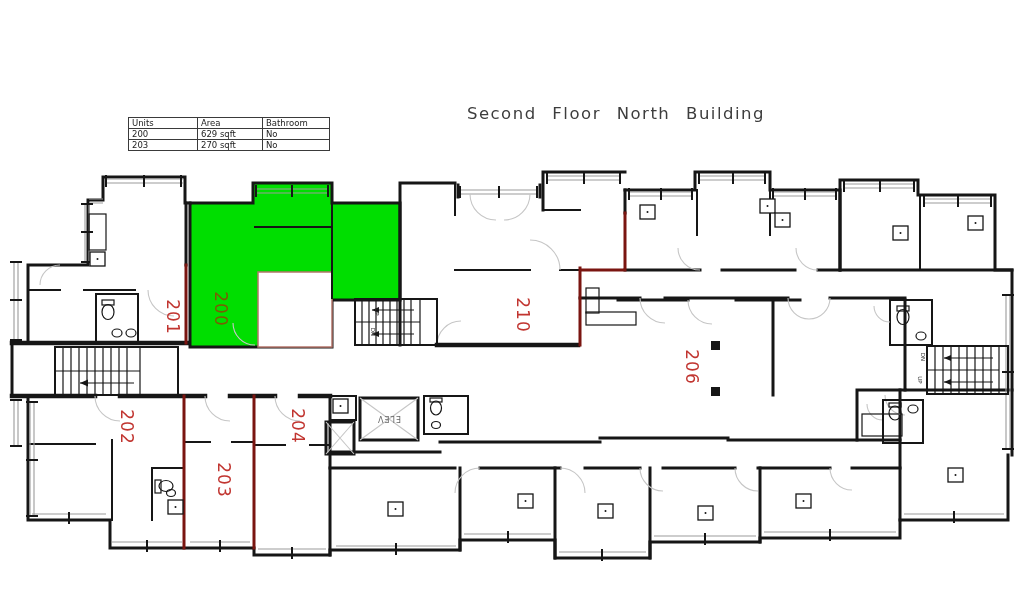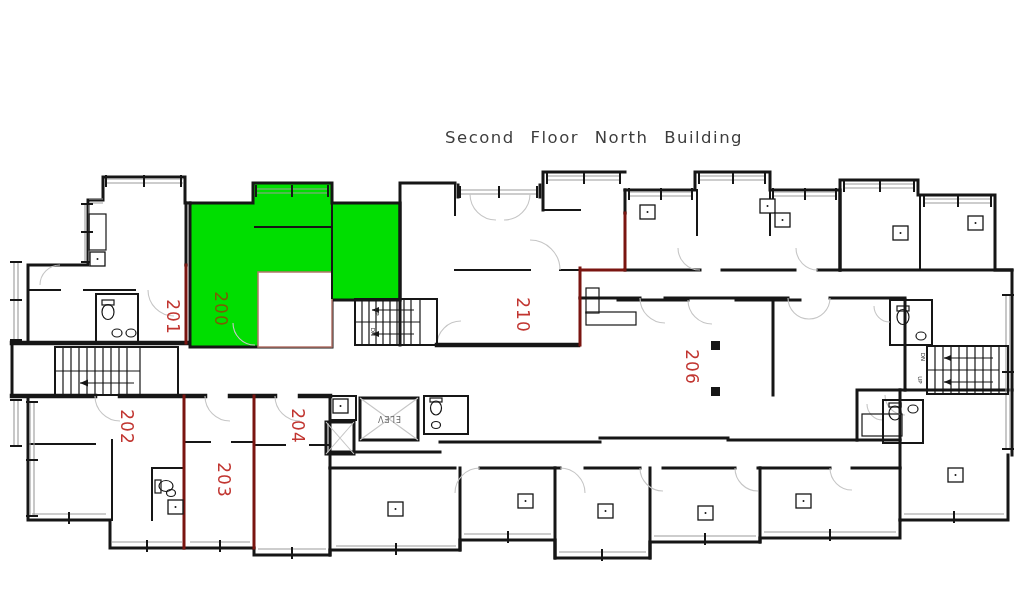--- a/index.html
+++ b/index.html
@@ -1,18 +1,18 @@
 <!DOCTYPE html>
 <html><head>
 <meta charset="utf-8">
 <style>
   html,body{margin:0;padding:0;background:#fff;width:1024px;height:612px;overflow:hidden;
     font-family:"DejaVu Sans",sans-serif;}
   #stage{position:relative;width:1024px;height:612px;background:#fff;}
-  #plan-title{position:absolute;left:445px;top:128px;width:320px;text-align:left;
+  #plan-title{position:absolute;left:445px;top:104px;width:320px;text-align:right;
     font-size:16.5px;color:#3d3d3d;letter-spacing:1.5px;word-spacing:9px;}
   #legend{position:absolute;left:128px;top:117px;border-collapse:collapse;
     font-size:8.5px;color:#1c1c1c;}
   #legend td{border:1px solid #3a3a3a;height:10px;padding:0 3px;background:#fff;}
   #legend .c1{width:62px}#legend .c2{width:58px}#legend .c3{width:60px}
   svg{position:absolute;left:0;top:0;}
   .w4{stroke:#161616;stroke-width:4.5;fill:none;stroke-linecap:square}
   .w3{stroke:#161616;stroke-width:3;fill:none;stroke-linecap:square}
   .w2{stroke:#161616;stroke-width:2;fill:none;stroke-linecap:square}
   .w15{stroke:#161616;stroke-width:1.2;fill:none}
@@ -25,20 +25,39 @@
   .sml{font-family:"DejaVu Sans",sans-serif;font-size:5.5px;fill:#333;text-anchor:middle}
   .elv{font-family:"DejaVu Sans",sans-serif;font-size:8px;fill:#666;letter-spacing:1px;text-anchor:middle}
 </style>
 </head>
 <body>
 
 <div id="stage">
 
   <div id="plan-title">Second Floor North Building</div>
 
+  <table id="legend">
+    <tbody>
+        <tr>
+      <td class="c1">Units</td>
+      <td class="c2">Area</td>
+      <td class="c3">Bathroom</td>
+    </tr>
+    <tr>
+      <td>200</td>
+      <td>629  sqft</td>
+      <td>No</td>
+    </tr>
+    <tr>
+      <td>203</td>
+      <td>270  sqft</td>
+      <td>No</td>
+    </tr>
+  </tbody>
+    </table>
 
   <svg width="1024" height="612" viewBox="0 0 1024 612">
     <defs>
       <g id="fxbox">
           <rect class="fix" x="0" y="0" width="15" height="14"></rect>
           <circle cx="7.5" cy="7" r="1" fill="#161616"></circle>
         </g>
     </defs>
 
     <g>

